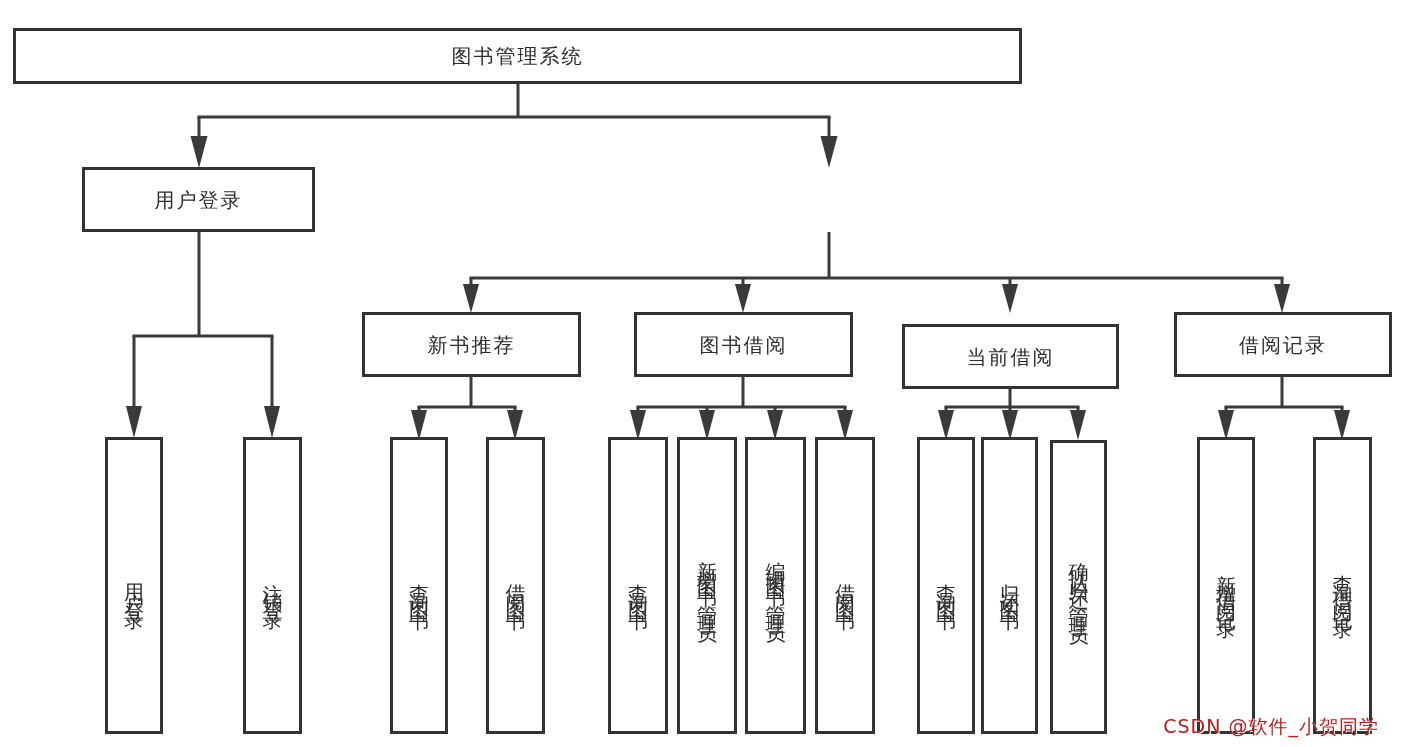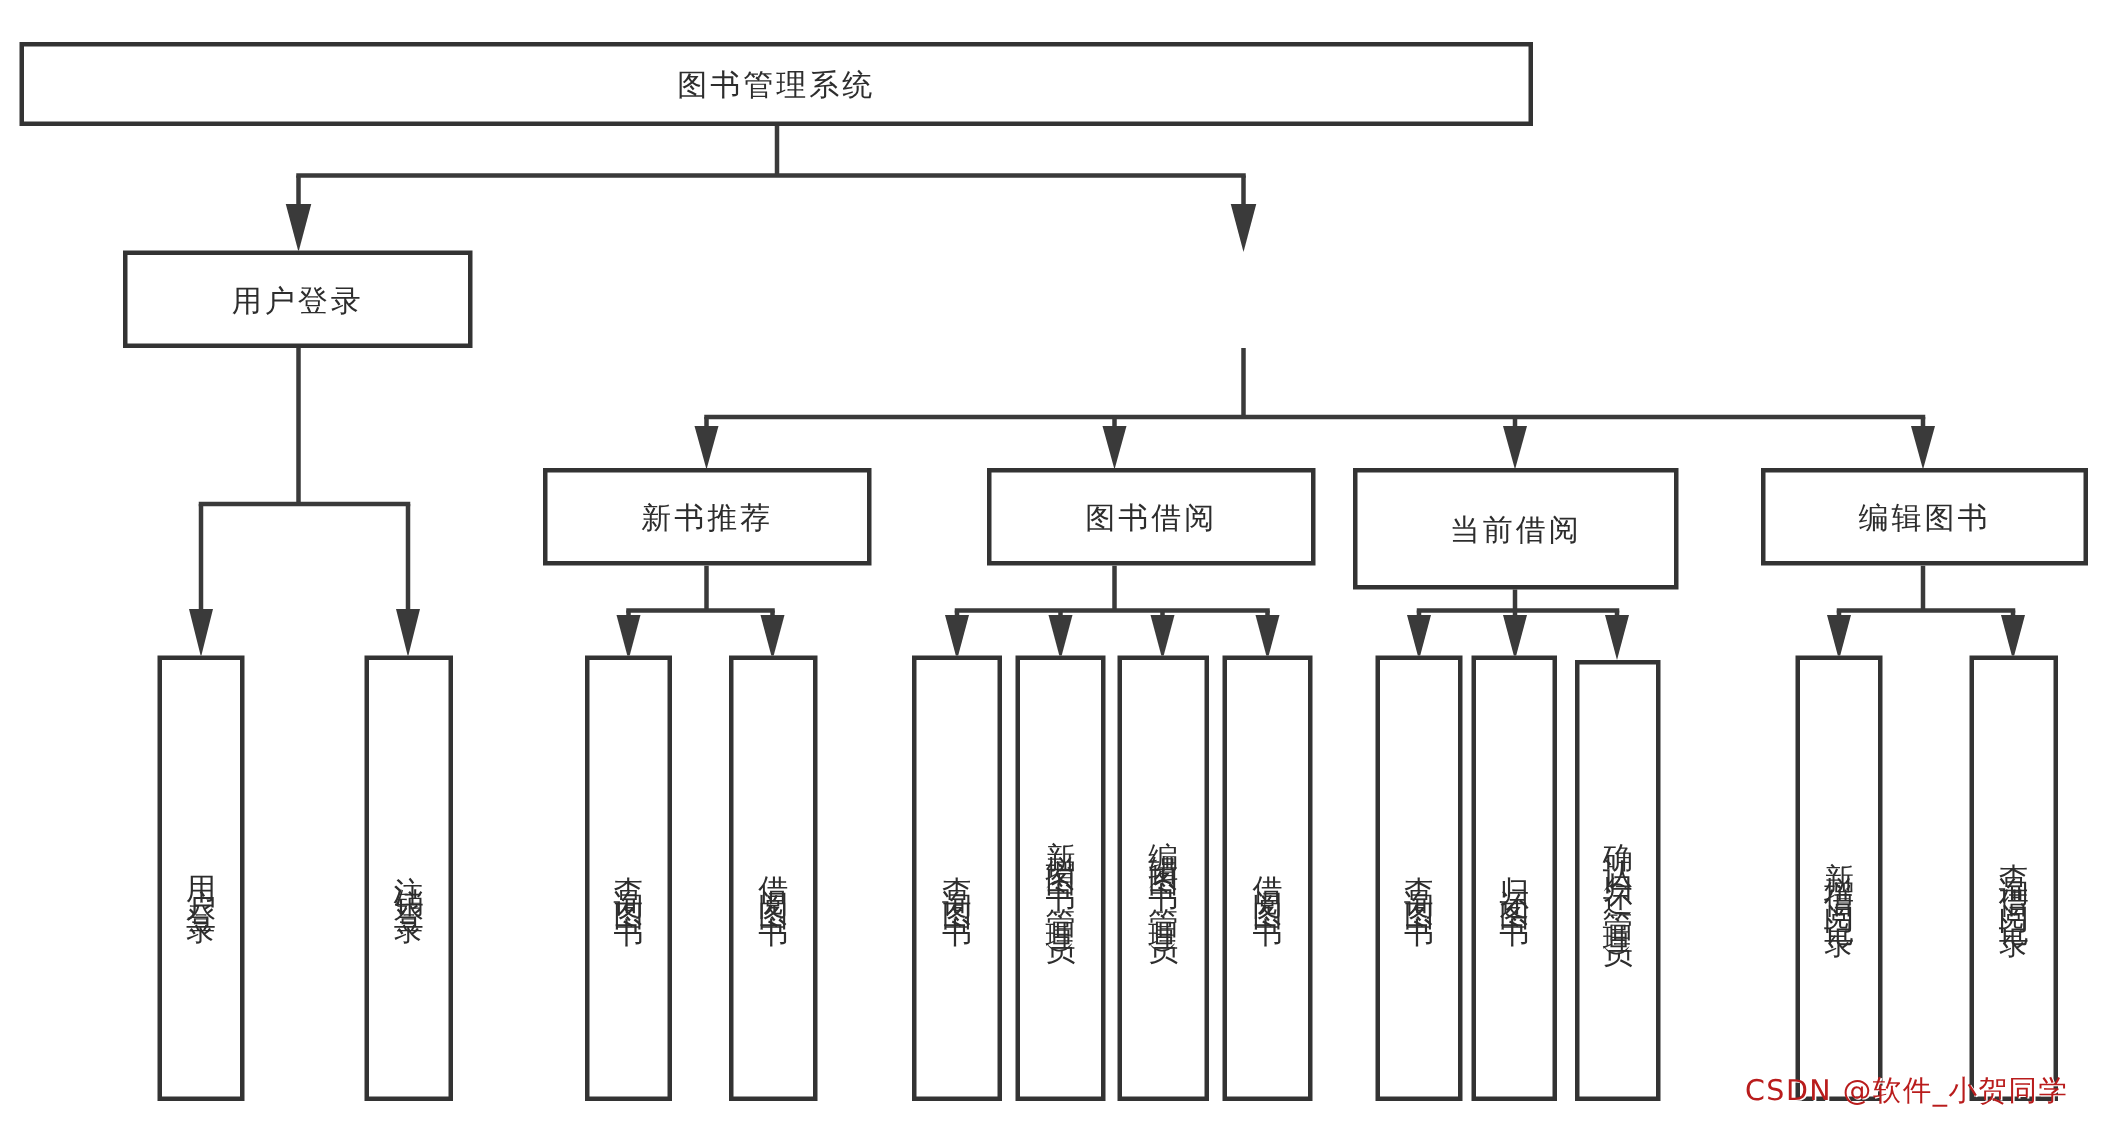--- a/index.html
+++ b/index.html
@@ -143,28 +143,28 @@
     <span class="label">图书管理系统</span>
   </div>
 
   <div class="node h-node" style="left:82px; top:167px; width:233px; height:65px;">
     <span class="label">用户登录</span>
   </div>
 
   <div class="node h-node" style="left:362px; top:312px; width:219px; height:65px;">
     <span class="label">新书推荐</span>
   </div>
-  <div class="node h-node" style="left:634px; top:312px; width:219px; height:65px;margin-left:24px;">
+  <div class="node h-node" style="left:634px; top:312px; width:219px; height:65px;">
     <span class="label">图书借阅</span>
   </div>
-  <div class="node h-node" style="left:902px; top:312px; width:217px; height:81px;">
+  <div class="node h-node" style="left:902px; top:324px; width:217px; height:65px;">
     <span class="label">当前借阅</span>
   </div>
   <div class="node h-node" style="left:1174px; top:312px; width:218px; height:65px;">
-    <span class="label">编辑图书</span>
+    <span class="label">借阅记录</span>
   </div>
 
   <div class="node v-node" style="left:105px; top:437px; width:58px; height:297px;">
     <span class="label">用户登录</span>
   </div>
   <div class="node v-node" style="left:243px; top:437px; width:59px; height:297px;">
     <span class="label">注销登录</span>
   </div>
 
   <div class="node v-node" style="left:390px; top:437px; width:58px; height:297px;">

